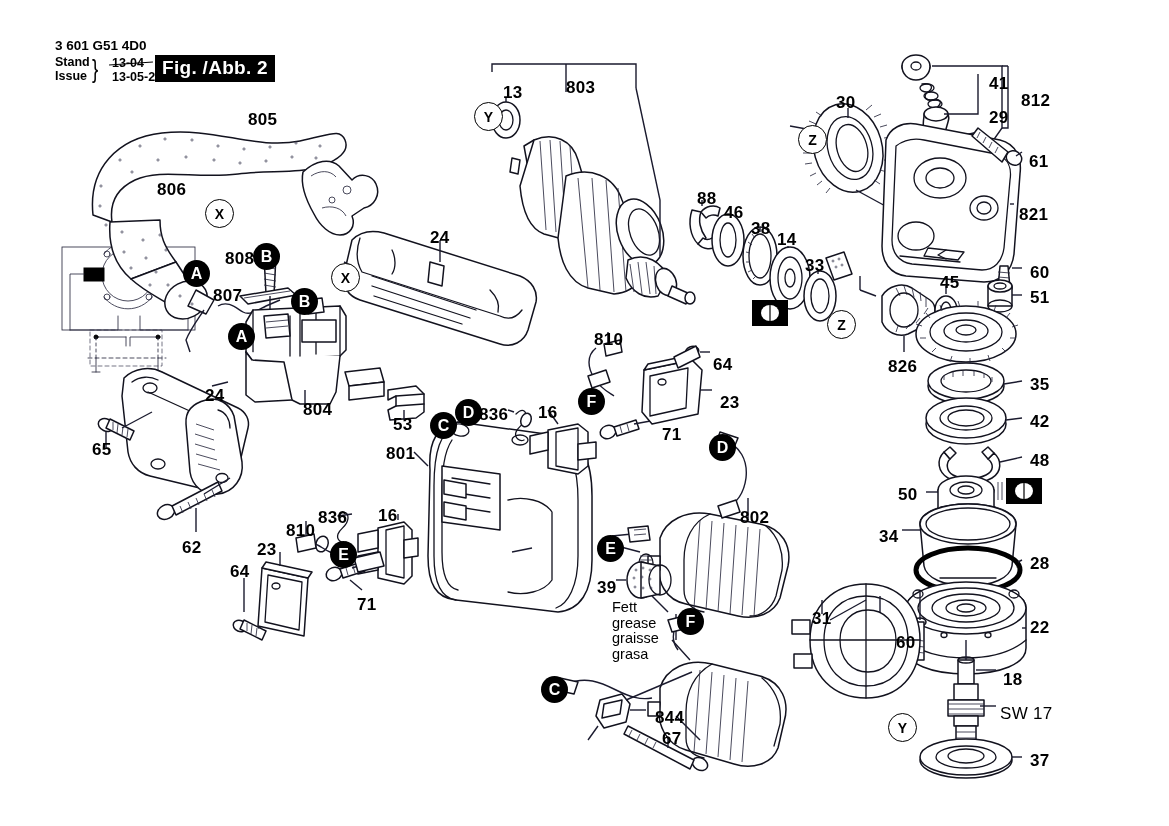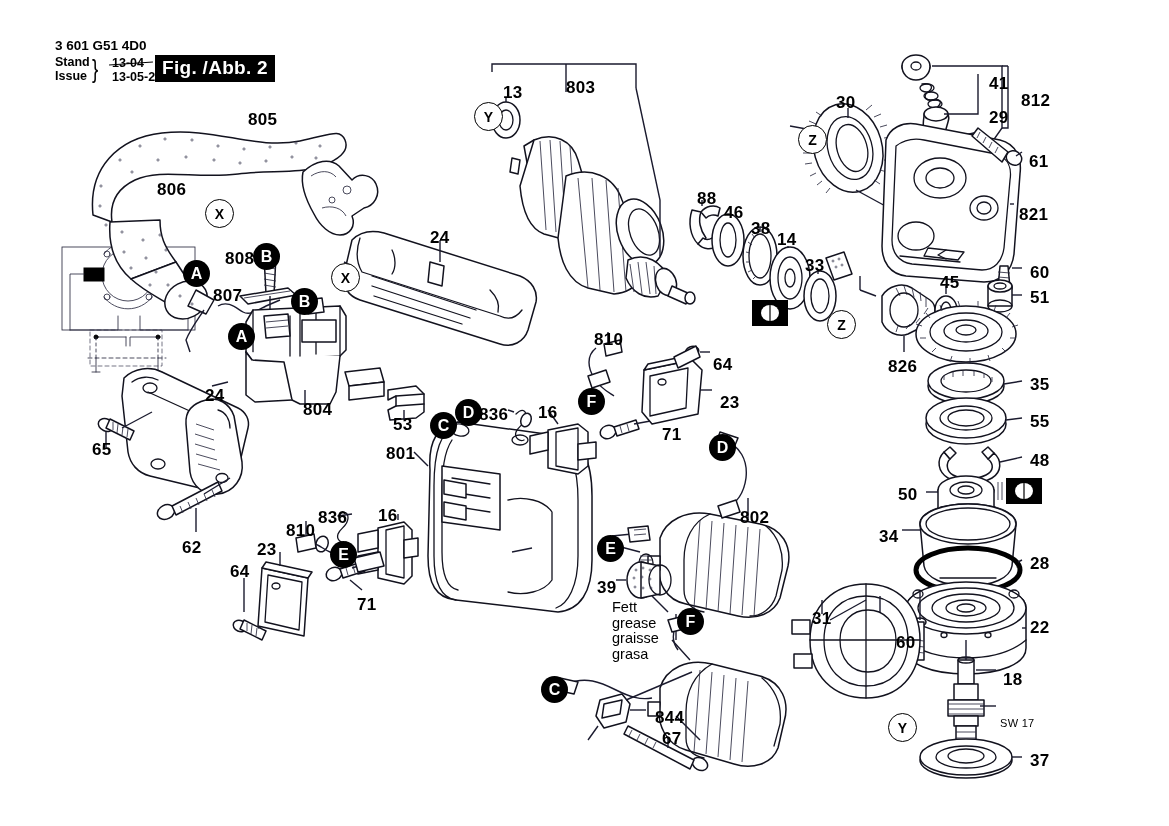--- a/index.html
+++ b/index.html
@@ -22,21 +22,21 @@
      transform:rotate(-4deg);}
   .date-new{position:absolute;left:112px;top:70px;font-size:12.5px;font-weight:bold;}
   .figbox{position:absolute;left:155px;top:55px;background:#000;color:#fff;
           font-size:19px;font-weight:bold;padding:2px 7px 3px 7px;letter-spacing:.3px;}
 
   
   .footer{position:absolute;left:55px;top:719px;font-size:12.5px;font-weight:bold;line-height:15px;}
 
   
   .cal{position:absolute;font-size:17px;font-weight:bold;white-space:nowrap;letter-spacing:.3px;}
-  .cal.sm{font-size:11px;font-weight:normal;margin-top:13px;}
+  .cal.sm{font-size:17px;font-weight:normal;}
   .grease-note{position:absolute;font-size:14.5px;line-height:15.5px;white-space:nowrap;}
 
   
   .mk{position:absolute;width:27px;height:27px;border-radius:50%;
       display:flex;align-items:center;justify-content:center;
       font-size:16px;font-weight:bold;}
   .mk.fill{background:#000;color:#fff;}
   .mk.open{border:1.6px solid #000;color:#000;background:#fff;font-size:14px;}
 
   svg{position:absolute;left:0;top:0;overflow:visible;}
@@ -745,21 +745,21 @@
   <div class="cal" style="left:989px;top:74px;">41</div>
   <div class="cal" style="left:989px;top:108px;">29</div>
   <div class="cal" style="left:1021px;top:91px;">812</div>
   <div class="cal" style="left:1029px;top:152px;">61</div>
   <div class="cal" style="left:1019px;top:205px;">821</div>
   <div class="cal" style="left:1030px;top:263px;">60</div>
   <div class="cal" style="left:1030px;top:288px;">51</div>
   <div class="cal" style="left:940px;top:273px;">45</div>
   <div class="cal" style="left:888px;top:357px;">826</div>
   <div class="cal" style="left:1030px;top:375px;">35</div>
-  <div class="cal" style="left:1030px;top:412px;">55</div>
+  <div class="cal" style="left:1030px;top:412px;">42</div>
   <div class="cal" style="left:1030px;top:451px;">48</div>
   <div class="cal" style="left:898px;top:485px;">50</div>
   <div class="cal" style="left:879px;top:527px;">34</div>
   <div class="cal" style="left:1030px;top:554px;">28</div>
   <div class="cal" style="left:1030px;top:618px;">22</div>
   <div class="cal" style="left:896px;top:633px;">60</div>
   <div class="cal" style="left:1003px;top:670px;">18</div>
   <div class="cal" style="left:1030px;top:751px;">37</div>
 
   <div class="mk fill" style="left:183px;top:260px;">A</div>

